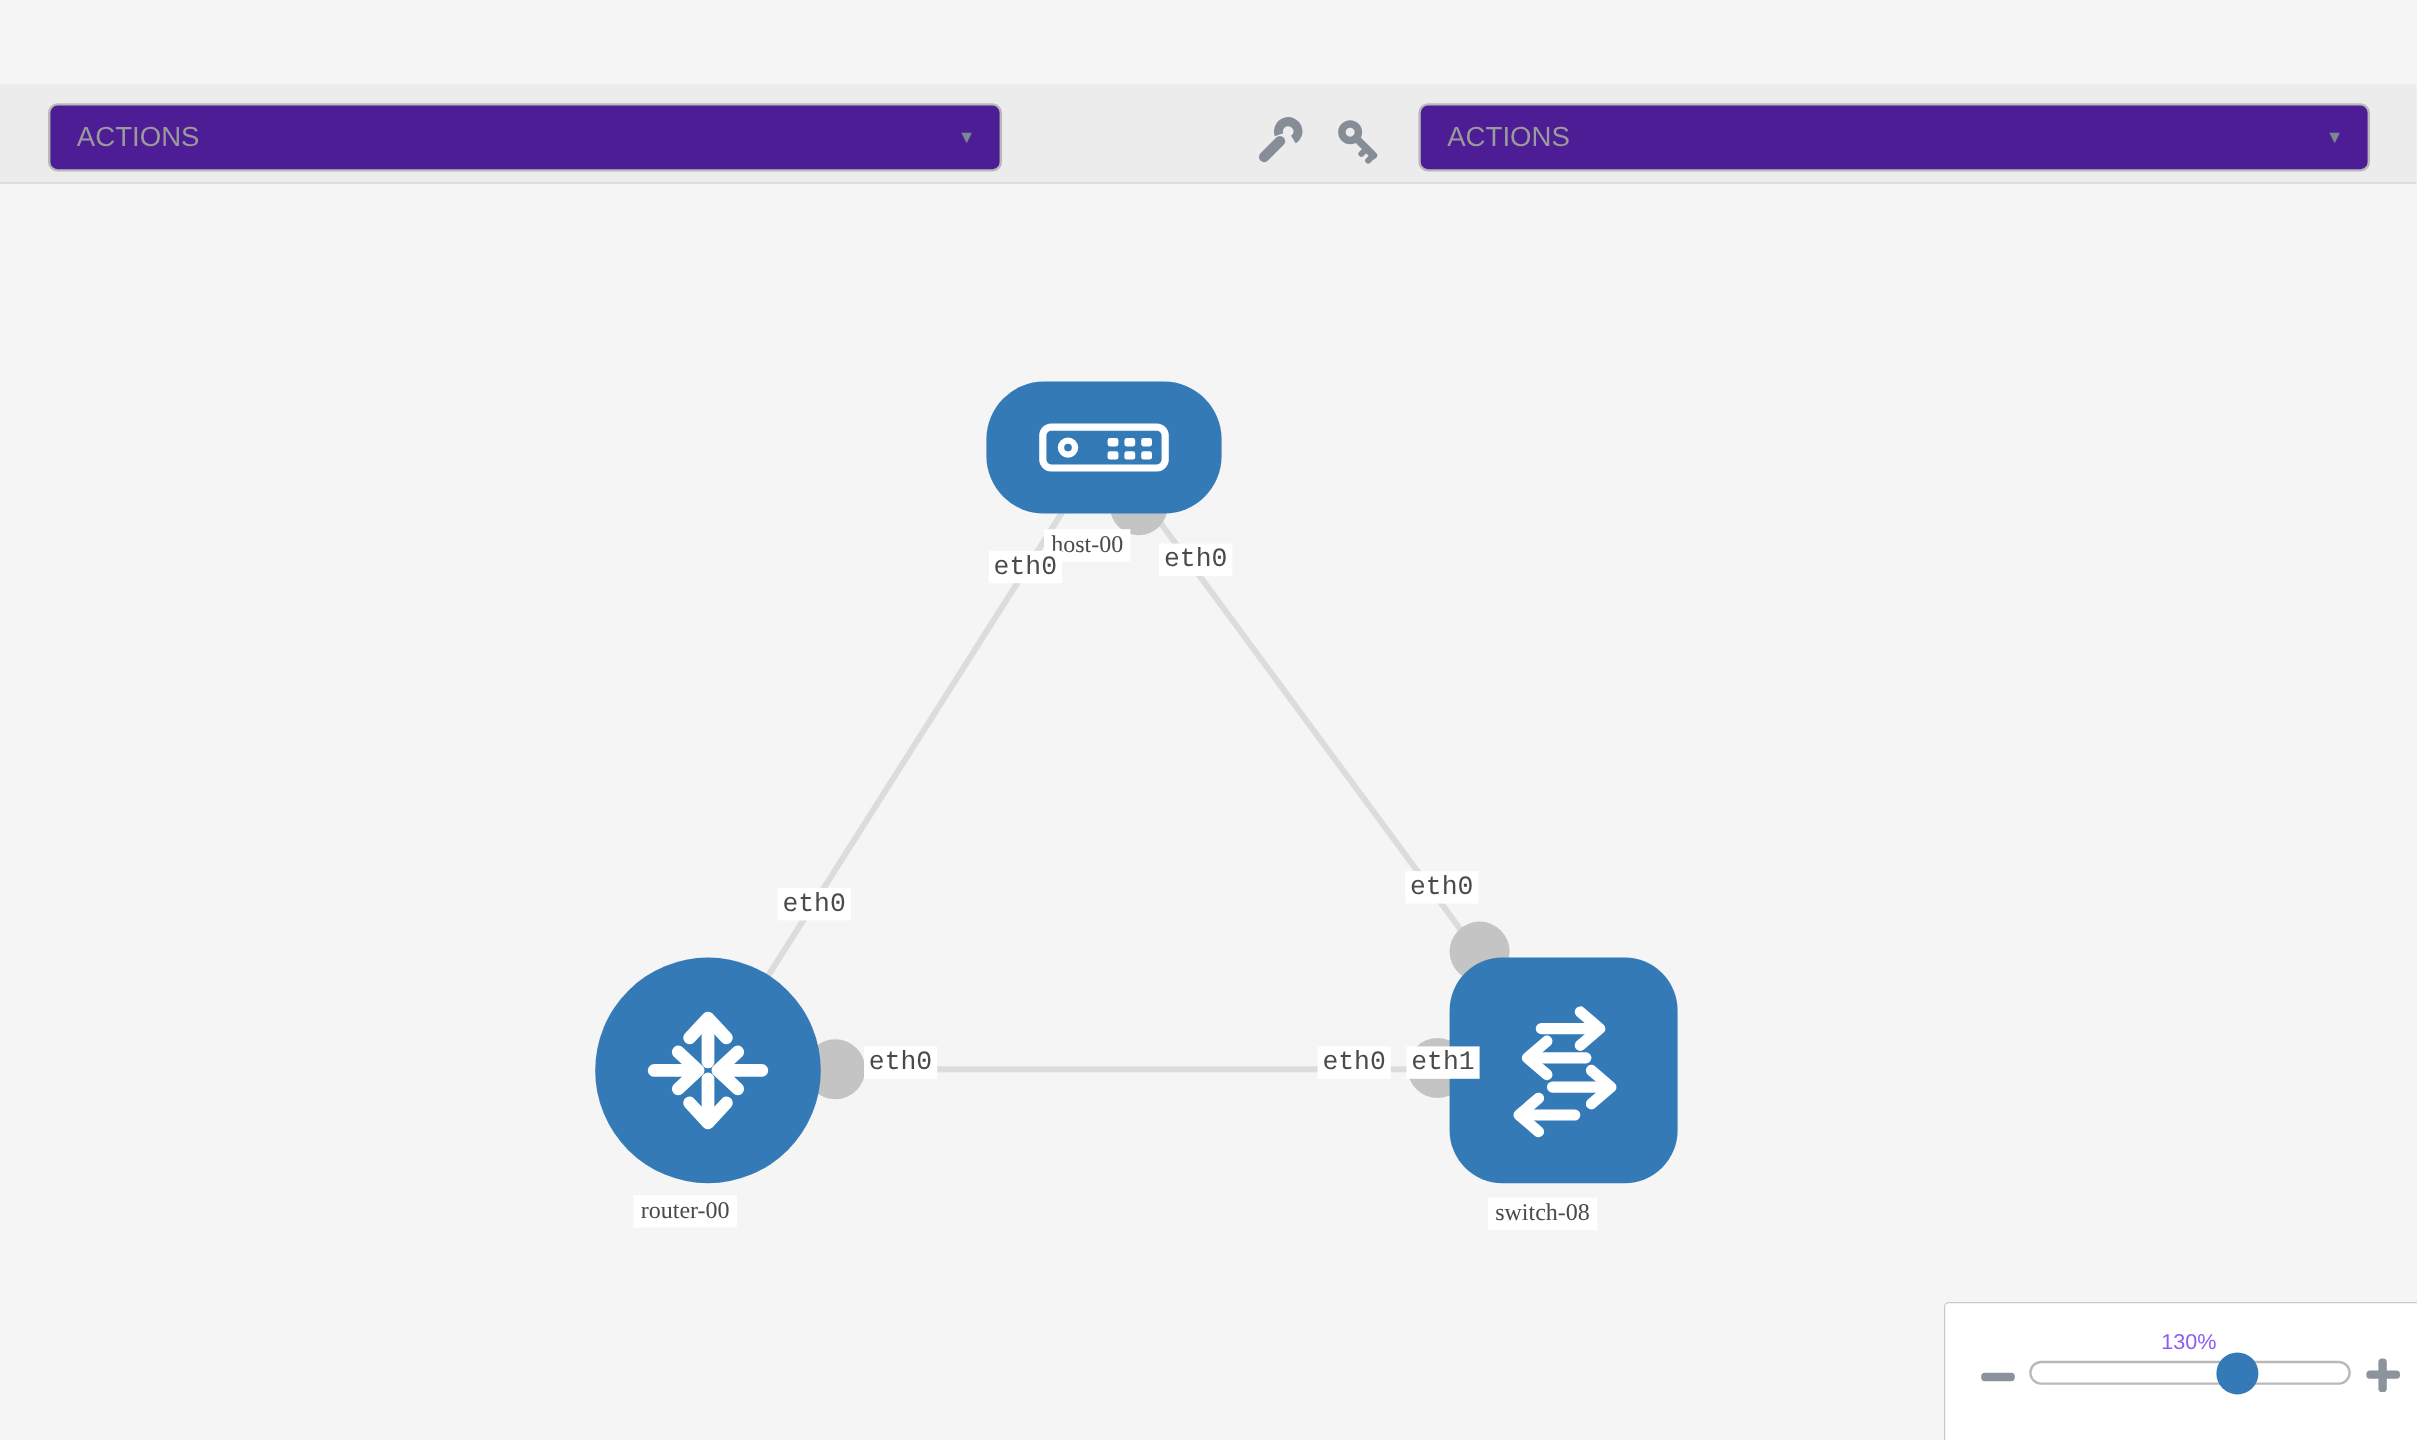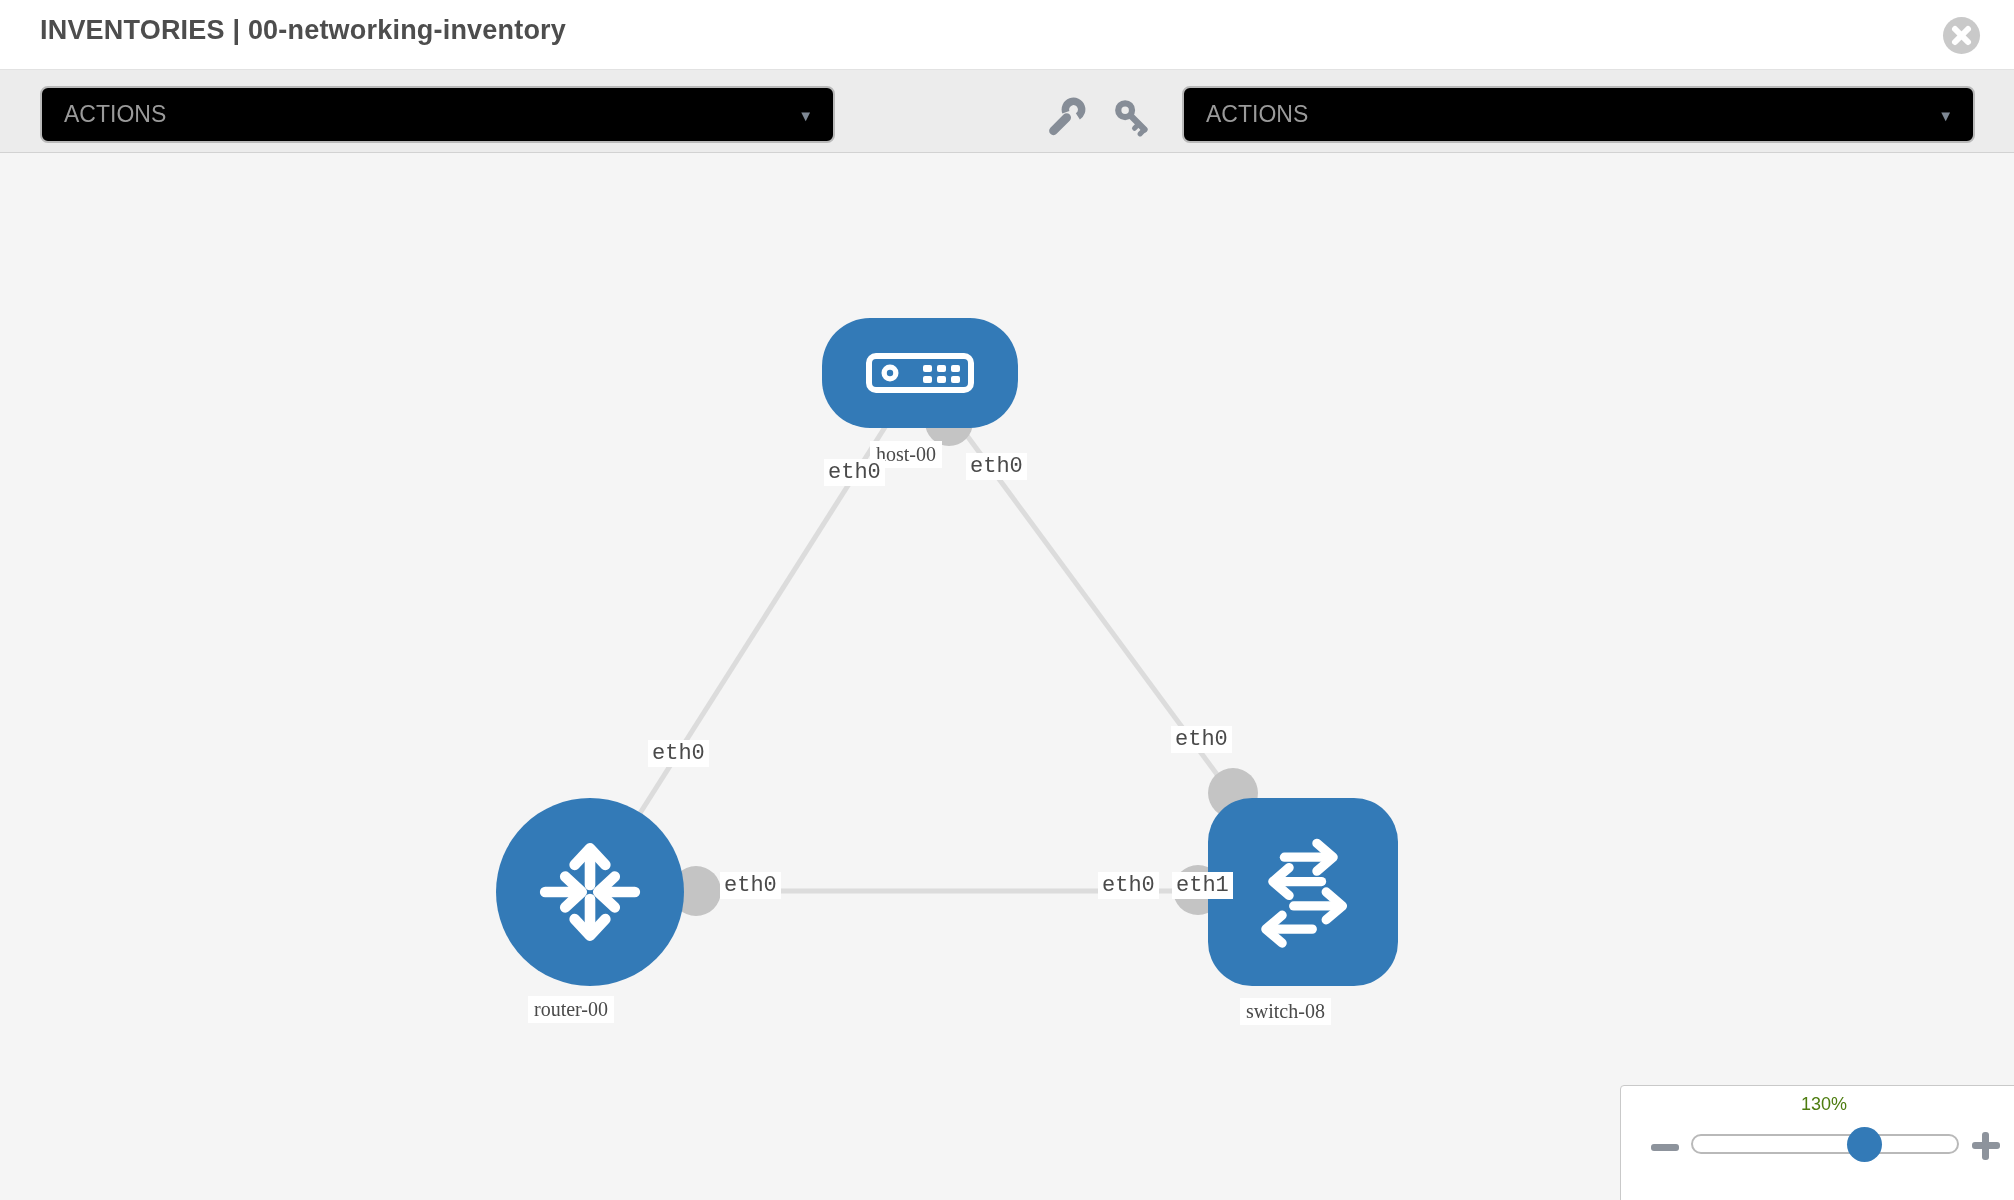--- a/index.html
+++ b/index.html
@@ -20,21 +20,21 @@
   #close-btn {
     position:absolute; left:1943px; top:17px; width:37px; height:37px;
     border-radius:50%; background:#c9c9c9; cursor:pointer;
   }
   
   #toolbar {
     position:absolute; top:70px; left:0; width:2014px; height:83px;
     background:#ececec; border-bottom:1px solid #d2d2d2; z-index:20;
   }
   .dropdown {
-    position:absolute; top:16px; height:57px; background:#000000;
+    position:absolute; top:16px; height:57px; background:#4c1d95;
     border:2px solid #b9b9b9; border-radius:8px;
     display:flex; align-items:center; padding:0 22px;
     color:#9a9a9a; font-size:23px; cursor:pointer;
   }
   #actions-dropdown { left:40px;  width:795px; }
   #search-dropdown  { left:1182px; width:793px; }
   .caret {
     position:absolute; right:20px; top:50%; transform:translateY(-50%);
     font-size:15px; color:#7e8894;
   }
@@ -65,22 +65,22 @@
   #if-link-hs      { left:1171px; top:726px; }
   #if-router-end   { left:720px;  top:872px; }
   #if-switch-back  { left:1098px; top:872px; }
   #if-switch-front { left:1124px; top:872px; z-index:4;margin-left:48px; }
   
   #zoom-panel {
     position:absolute; left:1620px; top:1085px; width:420px; height:140px;
     background:#ffffff; border:1px solid #c9c9c9; border-radius:4px; z-index:10;
   }
   #zoom-level {
-    position:absolute; left:138px; top:8px; width:130px;
-    text-align:center; font-size:18px; color:#4d7c0f;
+    position:absolute; left:138px; top:22px; width:130px;
+    text-align:center; font-size:18px; color:#8b5cf6;
   }
   #zoom-minus, #zoom-plus { position:absolute; cursor:pointer; }
   #zoom-minus { left:30px; top:52px; width:28px; height:18px; }
   #zoom-minus::before {
     content:""; position:absolute; left:0; top:6px; width:28px; height:7px;
     background:#8d939c; border-radius:3px;
   }
   #zoom-plus { left:351px; top:46px; width:28px; height:28px; }
   #zoom-plus::before {
     content:""; position:absolute; left:0; top:10px; width:28px; height:7px;
@@ -161,29 +161,20 @@
   <div class="graph-label node-label" id="label-switch">switch-08</div>
 
   <div class="graph-label if-label" id="if-host-left">eth0</div>
   <div class="graph-label if-label" id="if-host-right">eth0</div>
   <div class="graph-label if-label" id="if-link-hr">eth0</div>
   <div class="graph-label if-label" id="if-link-hs">eth0</div>
   <div class="graph-label if-label" id="if-router-end">eth0</div>
   <div class="graph-label if-label" id="if-switch-back">eth0</div>
   <div class="graph-label if-label" id="if-switch-front">eth1</div>
 
-  <div id="header">
-    <div id="page-title">INVENTORIES | 00-networking-inventory</div>
-    <div id="close-btn">
-      <svg width="37" height="37" viewBox="0 0 37 37">
-        <line x1="12" y1="12" x2="25" y2="25" stroke="#fff" stroke-width="6" stroke-linecap="round"></line>
-        <line x1="25" y1="12" x2="12" y2="25" stroke="#fff" stroke-width="6" stroke-linecap="round"></line>
-      </svg>
-    </div>
-  </div>
 
   <div id="toolbar">
     <div class="dropdown" id="actions-dropdown">
       <span>ACTIONS</span>
       <span class="caret">▼</span>
     </div>
 
     <div class="tool-icon-btn" id="wrench-btn">
       <svg width="40" height="40" viewBox="0 0 32 32">
         <line x1="6" y1="27" x2="16.5" y2="16.5" stroke="#868d97" stroke-width="7" stroke-linecap="round"></line>

